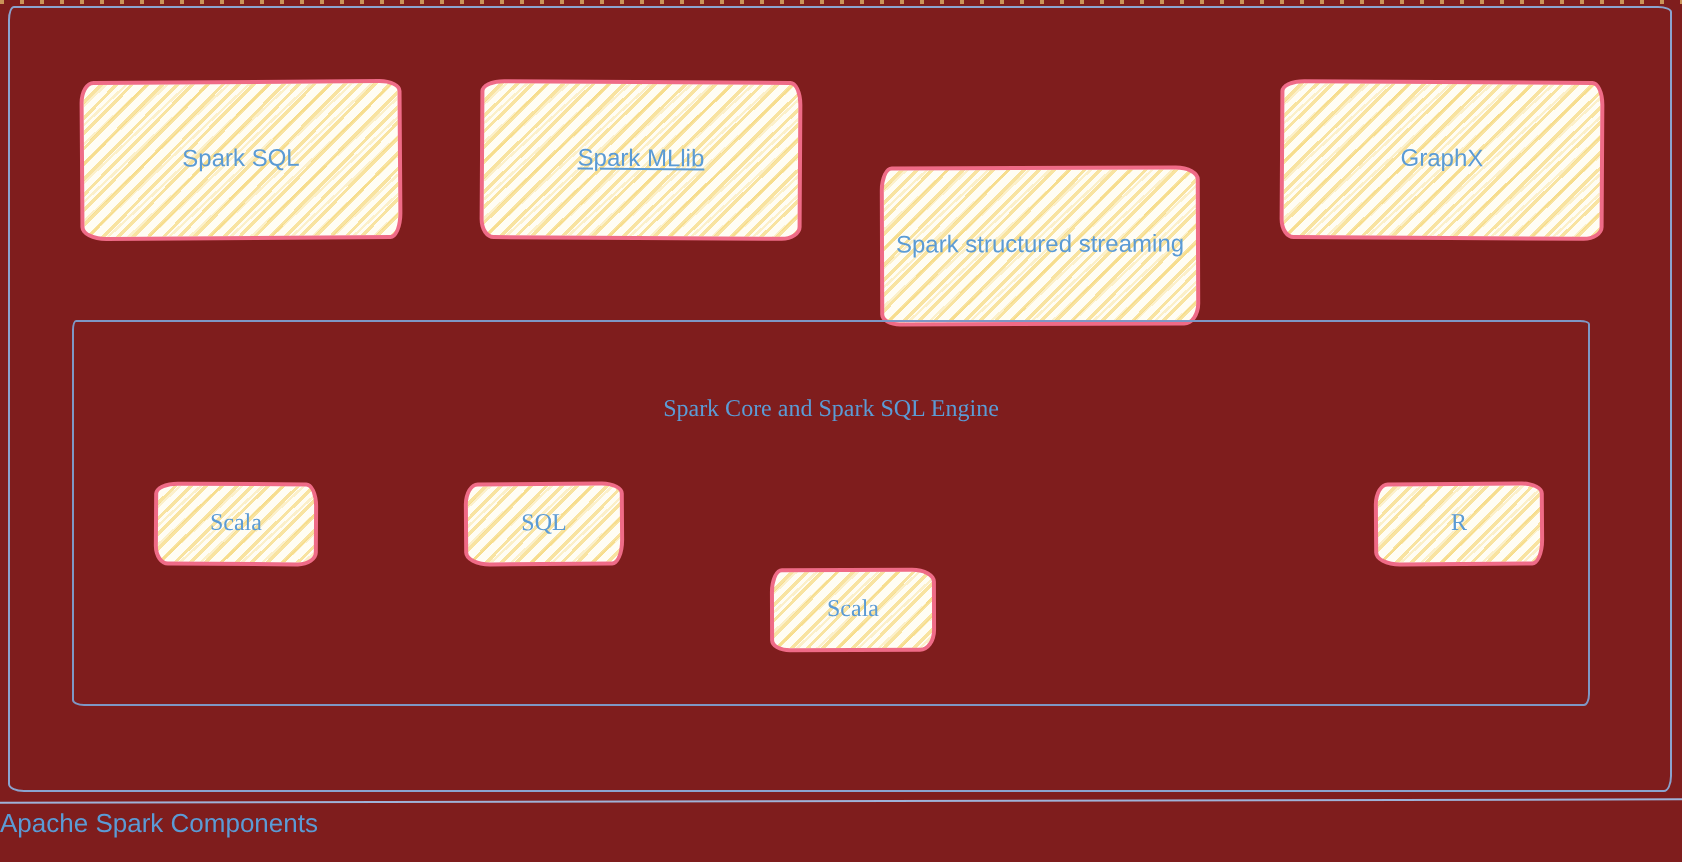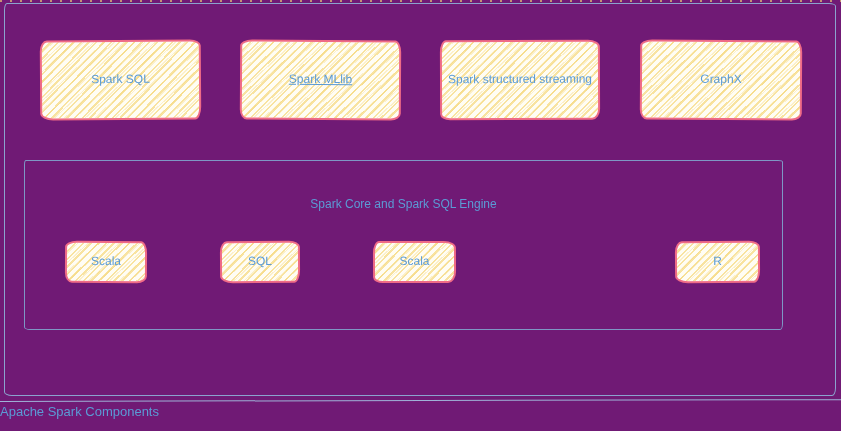--- a/index.html
+++ b/index.html
@@ -5,21 +5,21 @@
   * { box-sizing: border-box; }
   html, body { margin: 0; padding: 0; }
   body {
     width: 841px; height: 431px;
     background: #ffffff;
     font-family: "Liberation Sans", sans-serif;
   }
   .canvas {
     position: relative;
     width: 841px; height: 431px;
-    background: #701a75;
+    background: #7f1d1d;
     overflow: hidden;
   }
   
   .canvas::before {
     content: "";
     position: absolute; left: 0; top: 0; right: 0; height: 2px;
     background: repeating-linear-gradient(90deg,
       rgba(243,210,120,0.65) 0 2px, rgba(0,0,0,0) 2px 10px);
   }
 
@@ -50,34 +50,35 @@
         rgba(243,206,92,0.28) 0px, rgba(243,206,92,0.28) 1.2px,
         rgba(0,0,0,0) 1.2px, rgba(0,0,0,0) 7px);
     display: flex; align-items: center; justify-content: center;
     text-align: center;
     color: #5b9bd5;
     font-size: 12px;
     line-height: 1.15;
   }
   .tilt-a { transform: rotate(-0.4deg);  border-radius: 7px 11px 6px 13px / 11px 6px 13px 7px; }
   .tilt-b { transform: rotate(0.35deg);  border-radius: 12px 6px 10px 7px / 6px 12px 7px 10px; }
-  .tilt-c { transform: rotate(-0.2deg);  border-radius: 6px 12px 8px 10px / 12px 7px 11px 6px; }
+  .tilt-c { transform: rotate(-0.2deg);  border-radius: 6px 12px 8px 10px / 12px 7px 11px 6px; margin-top: 43px; }
 
   .box-top { top: 40px; height: 80px; }
   .comp-0 { left: 40px;  width: 161px; }
   .comp-1 { left: 240px; width: 161px; text-decoration: underline; }
   .comp-2 { left: 440px; width: 160px; }
   .comp-3 { left: 640px; width: 162px; }
 
   .core-container {
     position: absolute;
-    left: 24px; top: 160px;
-    width: 759px; height: 170px;
+    left: 36px; top: 160px;
+    width: 759px; height: 193px;
     border: 1.5px solid #7e97c5;
     border-radius: 2px 5px 3px 6px / 5px 2px 6px 3px;
+    font-family: Liberation Serif, serif;
   }
   .core-title {
     position: absolute;
     top: 36px; left: 0; width: 100%;
     text-align: center;
     color: #5b9bd5;
     font-size: 12px;
   }
 
   .box-lang { top: 80px; height: 42px; }

